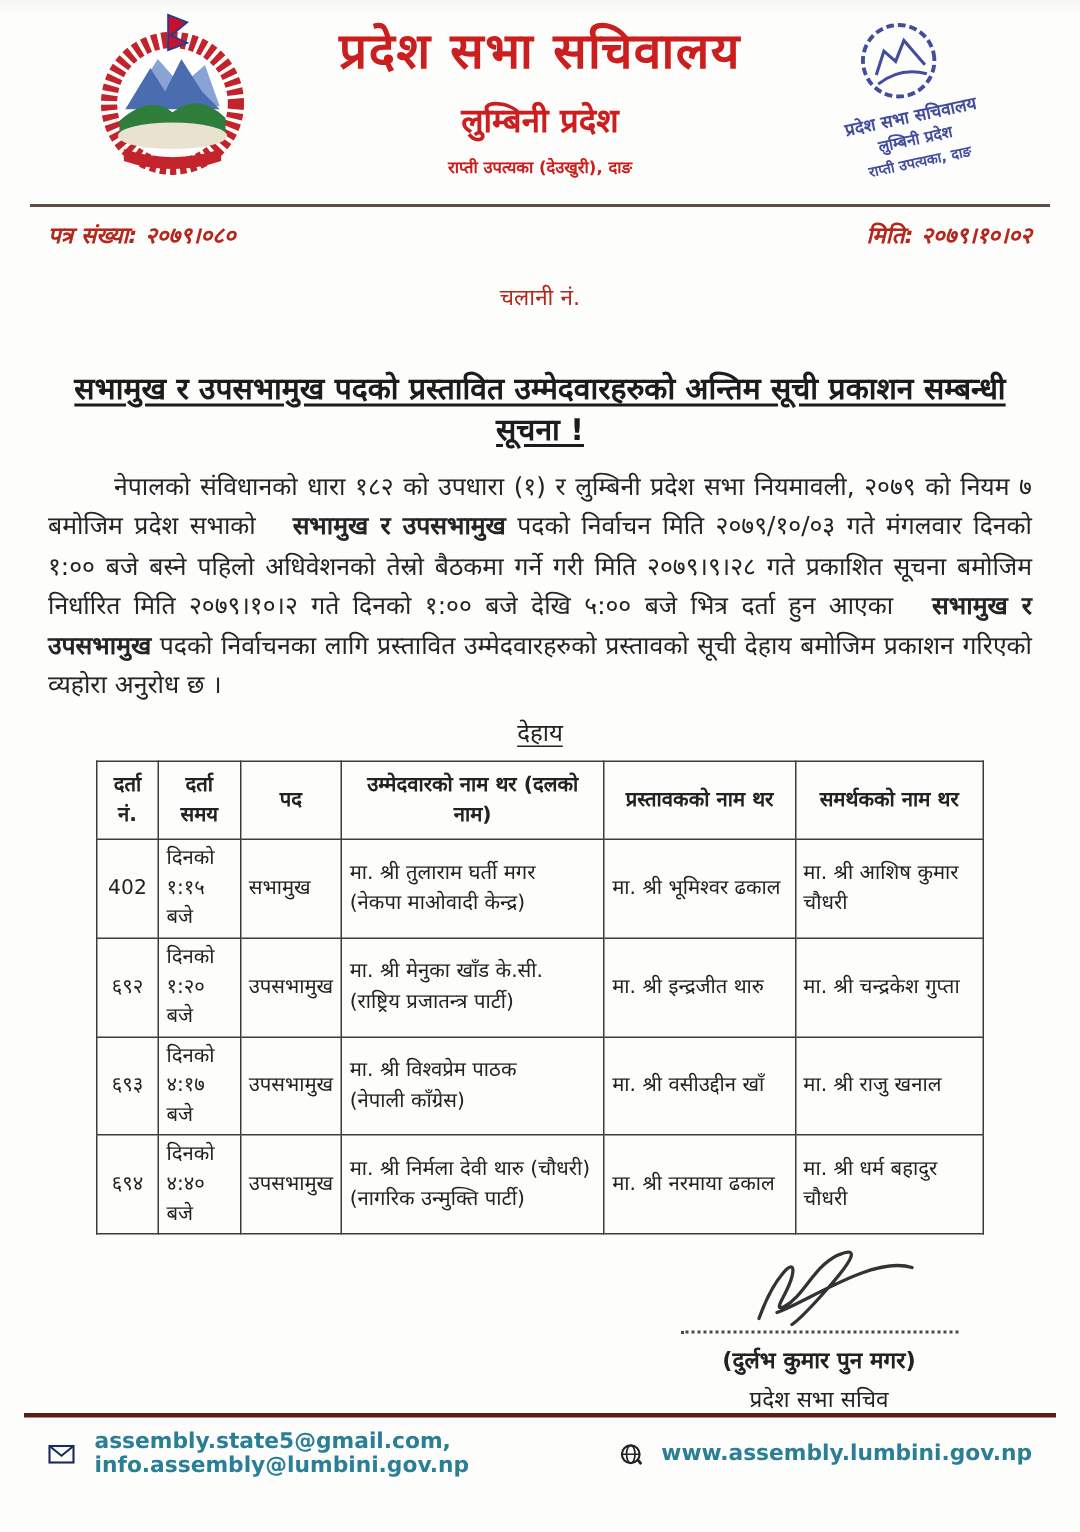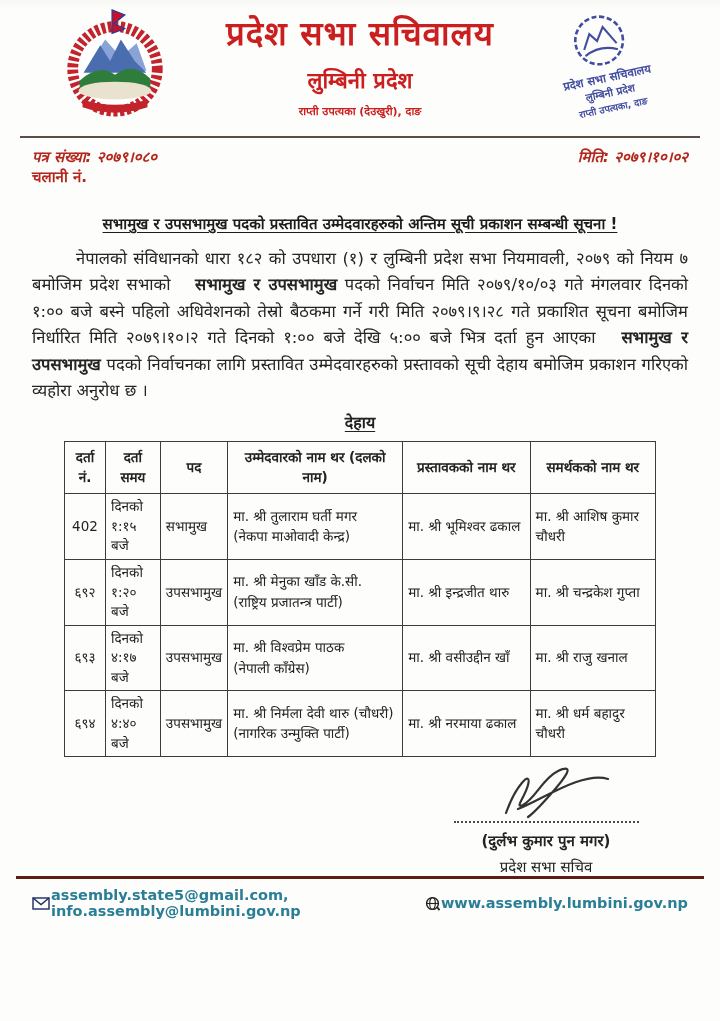--- a/index.html
+++ b/index.html
@@ -28,55 +28,55 @@
     transform: rotate(-12deg);
     color: #2e3a96; text-align: center; opacity: .9;
   }
   .stamp-l1 { font-size: 11.5px; font-weight: bold; margin-top: -4px; }
   .stamp-l2 { font-size: 10.5px; font-weight: bold; margin-top: 1px; }
   .stamp-l3 { font-size: 9.5px;  font-weight: bold; margin-top: 2px; }
   .header-rule { border-top: 2.5px solid #5e4c46; margin: 0 -12px; }
   
   .meta-row { display: flex; justify-content: space-between; margin-top: 8px;
               color: #b3271d; font-weight: bold; font-size: 15px; font-style: italic; }
-  .chalani  { color: #b3271d; font-weight: bold; font-size: 15px; margin-top: 0; }
+  .chalani  { color: #b3271d; font-weight: normal; font-size: 15px; margin-top: 21px; text-align: center; }
   
   .subject {
-    margin-top: 27px; text-align: center;
-    font-size: 15px; font-weight: bold; color: #1c1c1c;
+    margin-top: 38px; text-align: center;
+    font-size: 20px; font-weight: bold; color: #1c1c1c;
     text-decoration: underline; text-underline-offset: 3px;
   }
   .body-par {
     margin-top: 13px; font-size: 16.5px; line-height: 1.6;
     text-align: justify; text-indent: 44px; color: #242424;
   }
   .body-par b { font-weight: bold; margin-left: 17px; }
   .dehaya {
     text-align: center; margin-top: 7px;
-    font-size: 16px; font-weight: bold;
+    font-size: 16px; font-weight: normal;
     text-decoration: underline; text-underline-offset: 3px;
   }
   
   table { border-collapse: collapse; width: 592px; margin: 8px auto 0; font-size: 13.5px; }
   th, td { border: 1.3px solid #3c3c3c; padding: 3px 5px; vertical-align: middle; }
   th { font-weight: bold; text-align: center; height: 52px; line-height: 1.45; }
   td { height: 62px; line-height: 1.45; }
   .c-center { text-align: center; }
   .cand-party { margin-top: 1px; }
   
   .sig-block { width: 240px; margin: 6px 22px 0 auto; text-align: center; font-size: 15px; color: #222; }
   .sig-mark { display: block; margin: 0 auto -4px 70px; }
   .sig-dots { width: 185px; margin: 0 auto; border-bottom: 2.5px dotted #4a4a4a; }
   .sig-name  { margin-top: 7px; font-weight: 600; }
   .sig-title { margin-top: 6px; }
   
   .footer { margin-top: auto; flex: 0 0 auto; padding-bottom: 16px; }
   .footer-rule { border-top: 3px solid #5d1d14; margin: 0 -16px; }
   .footer-row {
-    display: flex; justify-content: center; align-items: center; gap: 1px;
+    display: flex; justify-content: center; align-items: center; gap: 13px;
     padding-top: 8px; color: #2a7e96; font-weight: bold; font-size: 14.5px;
   }
   .footer-row svg { flex: 0 0 auto; }
 </style>
 </head>
 <body>
 
 <div class="page">
 
   <div class="header">

